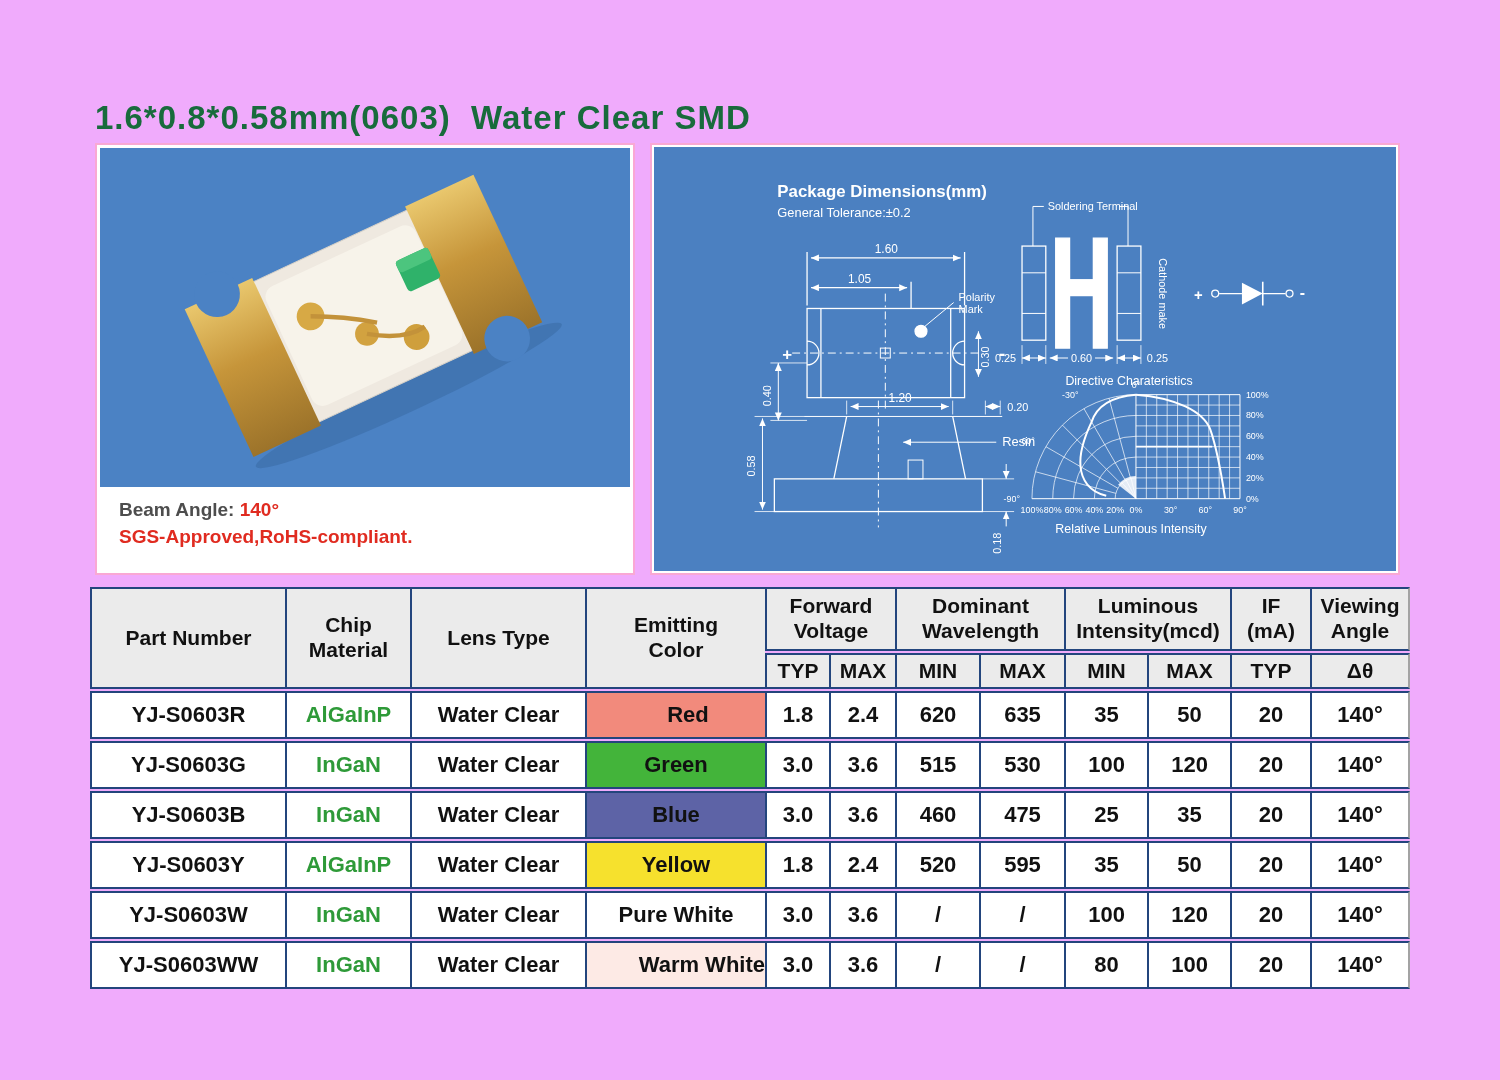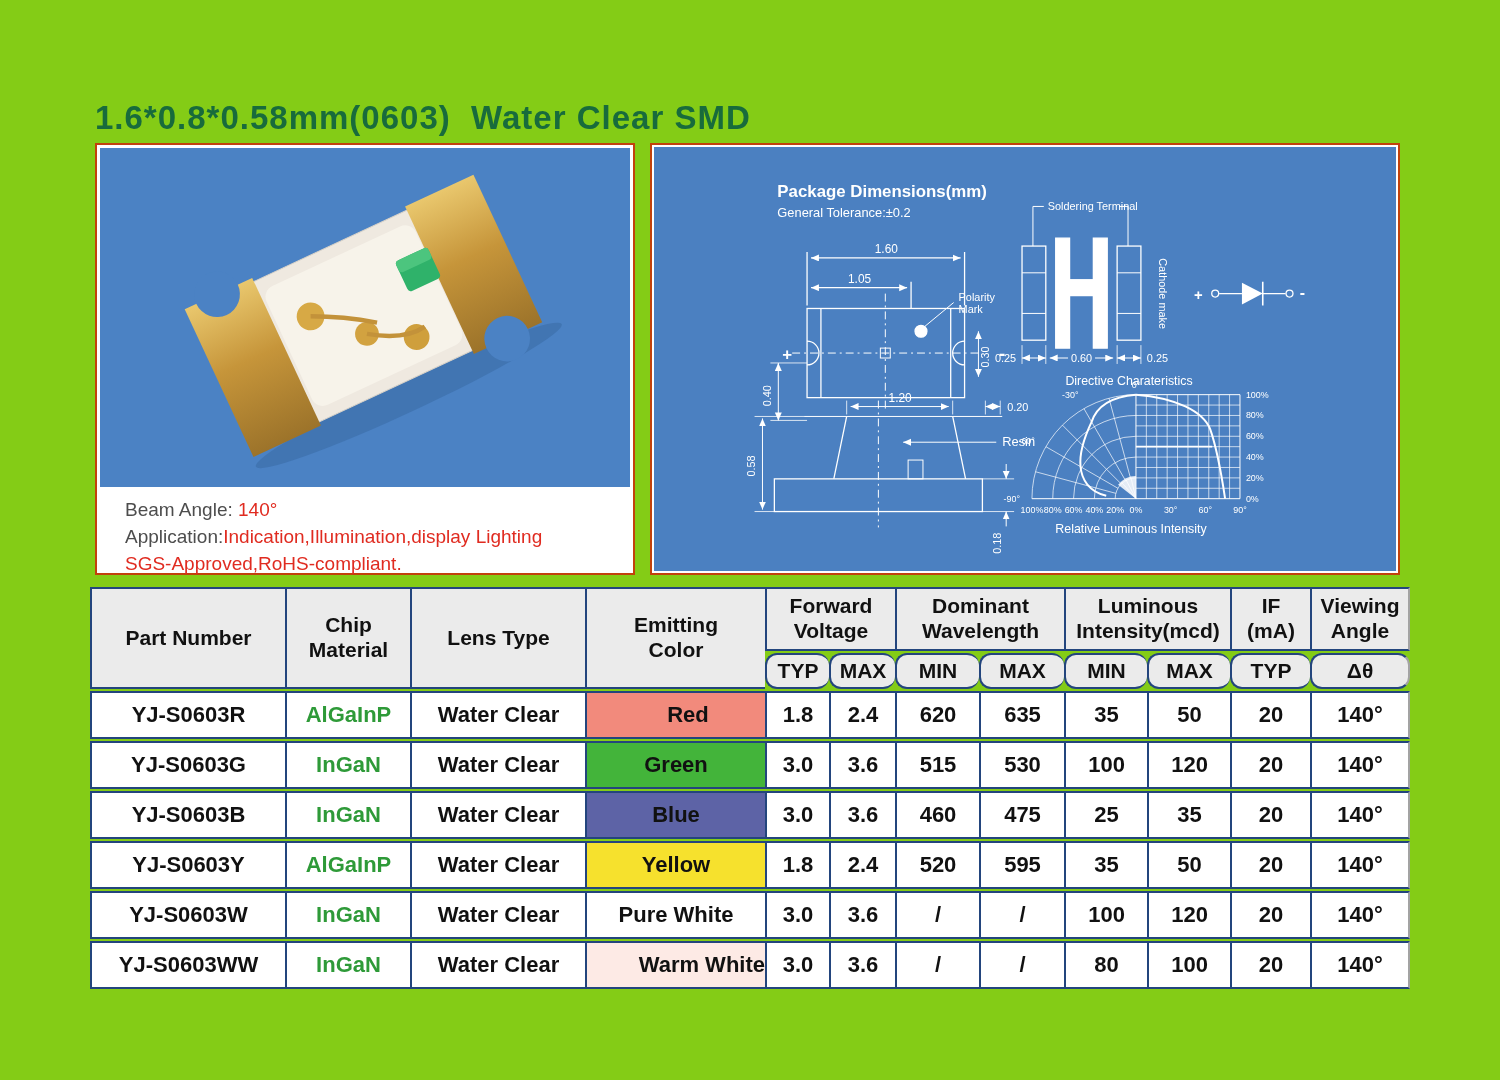--- a/index.html
+++ b/index.html
@@ -1,38 +1,38 @@
 <!DOCTYPE html>
 <html><head>
 <meta charset="utf-8">
 <style>
   html,body{margin:0;padding:0;background:#ffffff;}
-  .page{position:relative;width:1500px;height:1080px;background:#84cc16;
+  .page{position:relative;width:1500px;height:1080px;background:#f0abfc;
         font-family:"Liberation Sans",sans-serif;overflow:hidden;}
   .title{position:absolute;left:95px;top:99px;font-size:33px;font-weight:bold;
          color:#186b3c;letter-spacing:1px;white-space:pre;}
-  .panel{position:absolute;top:143px;box-sizing:border-box;border:2px solid #c2410c;background:#fff;}
+  .panel{position:absolute;top:143px;box-sizing:border-box;border:2px solid #f9a8d4;background:#fff;}
   .panel-left{left:95px;width:540px;height:432px;}
   .panel-right{left:650px;width:750px;height:432px;background:#fff;padding:2px;}
   .photo-area{margin:3px;height:339px;background:#4b82c4;position:relative;}
   .photo-area svg{display:block;width:100%;height:100%;}
-  .caption{padding:6px 0 0 28px;font-size:19px;line-height:27px;color:#4d4d4d;font-weight:400;}
+  .caption{padding:6px 0 0 22px;font-size:19px;line-height:27px;color:#4d4d4d;font-weight:700;}
   .caption .red{color:#e02b20;}
   .drawing-svg{display:block;width:742px;height:424px;background:#4b80c1;}
 
   .spec-table{position:absolute;left:90px;top:585px;width:1320px;
               border-collapse:separate;border-spacing:0 2px;table-layout:fixed;
               font-weight:bold;color:#111;}
   .spec-table th,.spec-table td{border:2px solid #23457d;border-right:none;
               text-align:center;vertical-align:middle;padding:0;overflow:hidden;background:#fff;}
   .spec-table th{background:#ebebeb;font-size:21px;line-height:1.18;white-space:pre-line;}
   .spec-table td{font-size:22px;}
   .spec-table th:last-child,.spec-table td:last-child{border-right:2px solid #a3a3a3;}
   .row-group th{height:60px;}
-  .row-sub th{height:32px;border-radius:12px;}
+  .row-sub th{height:32px;}
   .spec-table td{height:44px;}
   .chip{color:#2e9a38;margin-left:32px;}
   .theta{font-size:24px;}
 </style>
 </head>
 <body>
 
 <div class="page">
 
   <div class="title">1.6*0.8*0.58mm(0603)  Water Clear SMD</div>
@@ -61,21 +61,20 @@
           <circle cx="40" cy="42" r="13" fill="#cf9f3c"></circle>
           <path d="M-48,-22 Q-18,-8 10,12" stroke="#c3923a" stroke-width="4.5" fill="none"></path>
           <path d="M-4,18 Q28,40 52,36" stroke="#c3923a" stroke-width="4.5" fill="none"></path>
           <rect x="52" y="-36" width="36" height="34" rx="4" fill="#2fb26a"></rect>
           <rect x="52" y="-36" width="36" height="13" rx="4" fill="#4cc57e"></rect>
         </g>
       </svg>
     </div>
     <div class="caption">
       <div><span>Beam Angle: </span><span class="red">140°</span></div>
-      <div><span>Application:</span><span class="red">Indication,Illumination,display Lighting</span></div>
       <div class="red">SGS-Approved,RoHS-compliant.</div>
     </div>
   </div>
 
   <div class="panel panel-right">
     <svg class="drawing-svg" viewBox="0 0 746 428" fill="none" stroke="none" font-family="Liberation Sans, sans-serif">
       <defs>
         <marker id="ae" markerUnits="userSpaceOnUse" markerWidth="9" markerHeight="8" refX="8" refY="3.5" orient="auto">
           <path d="M0,0 L8,3.5 L0,7 Z" fill="#fff"></path>
         </marker>

